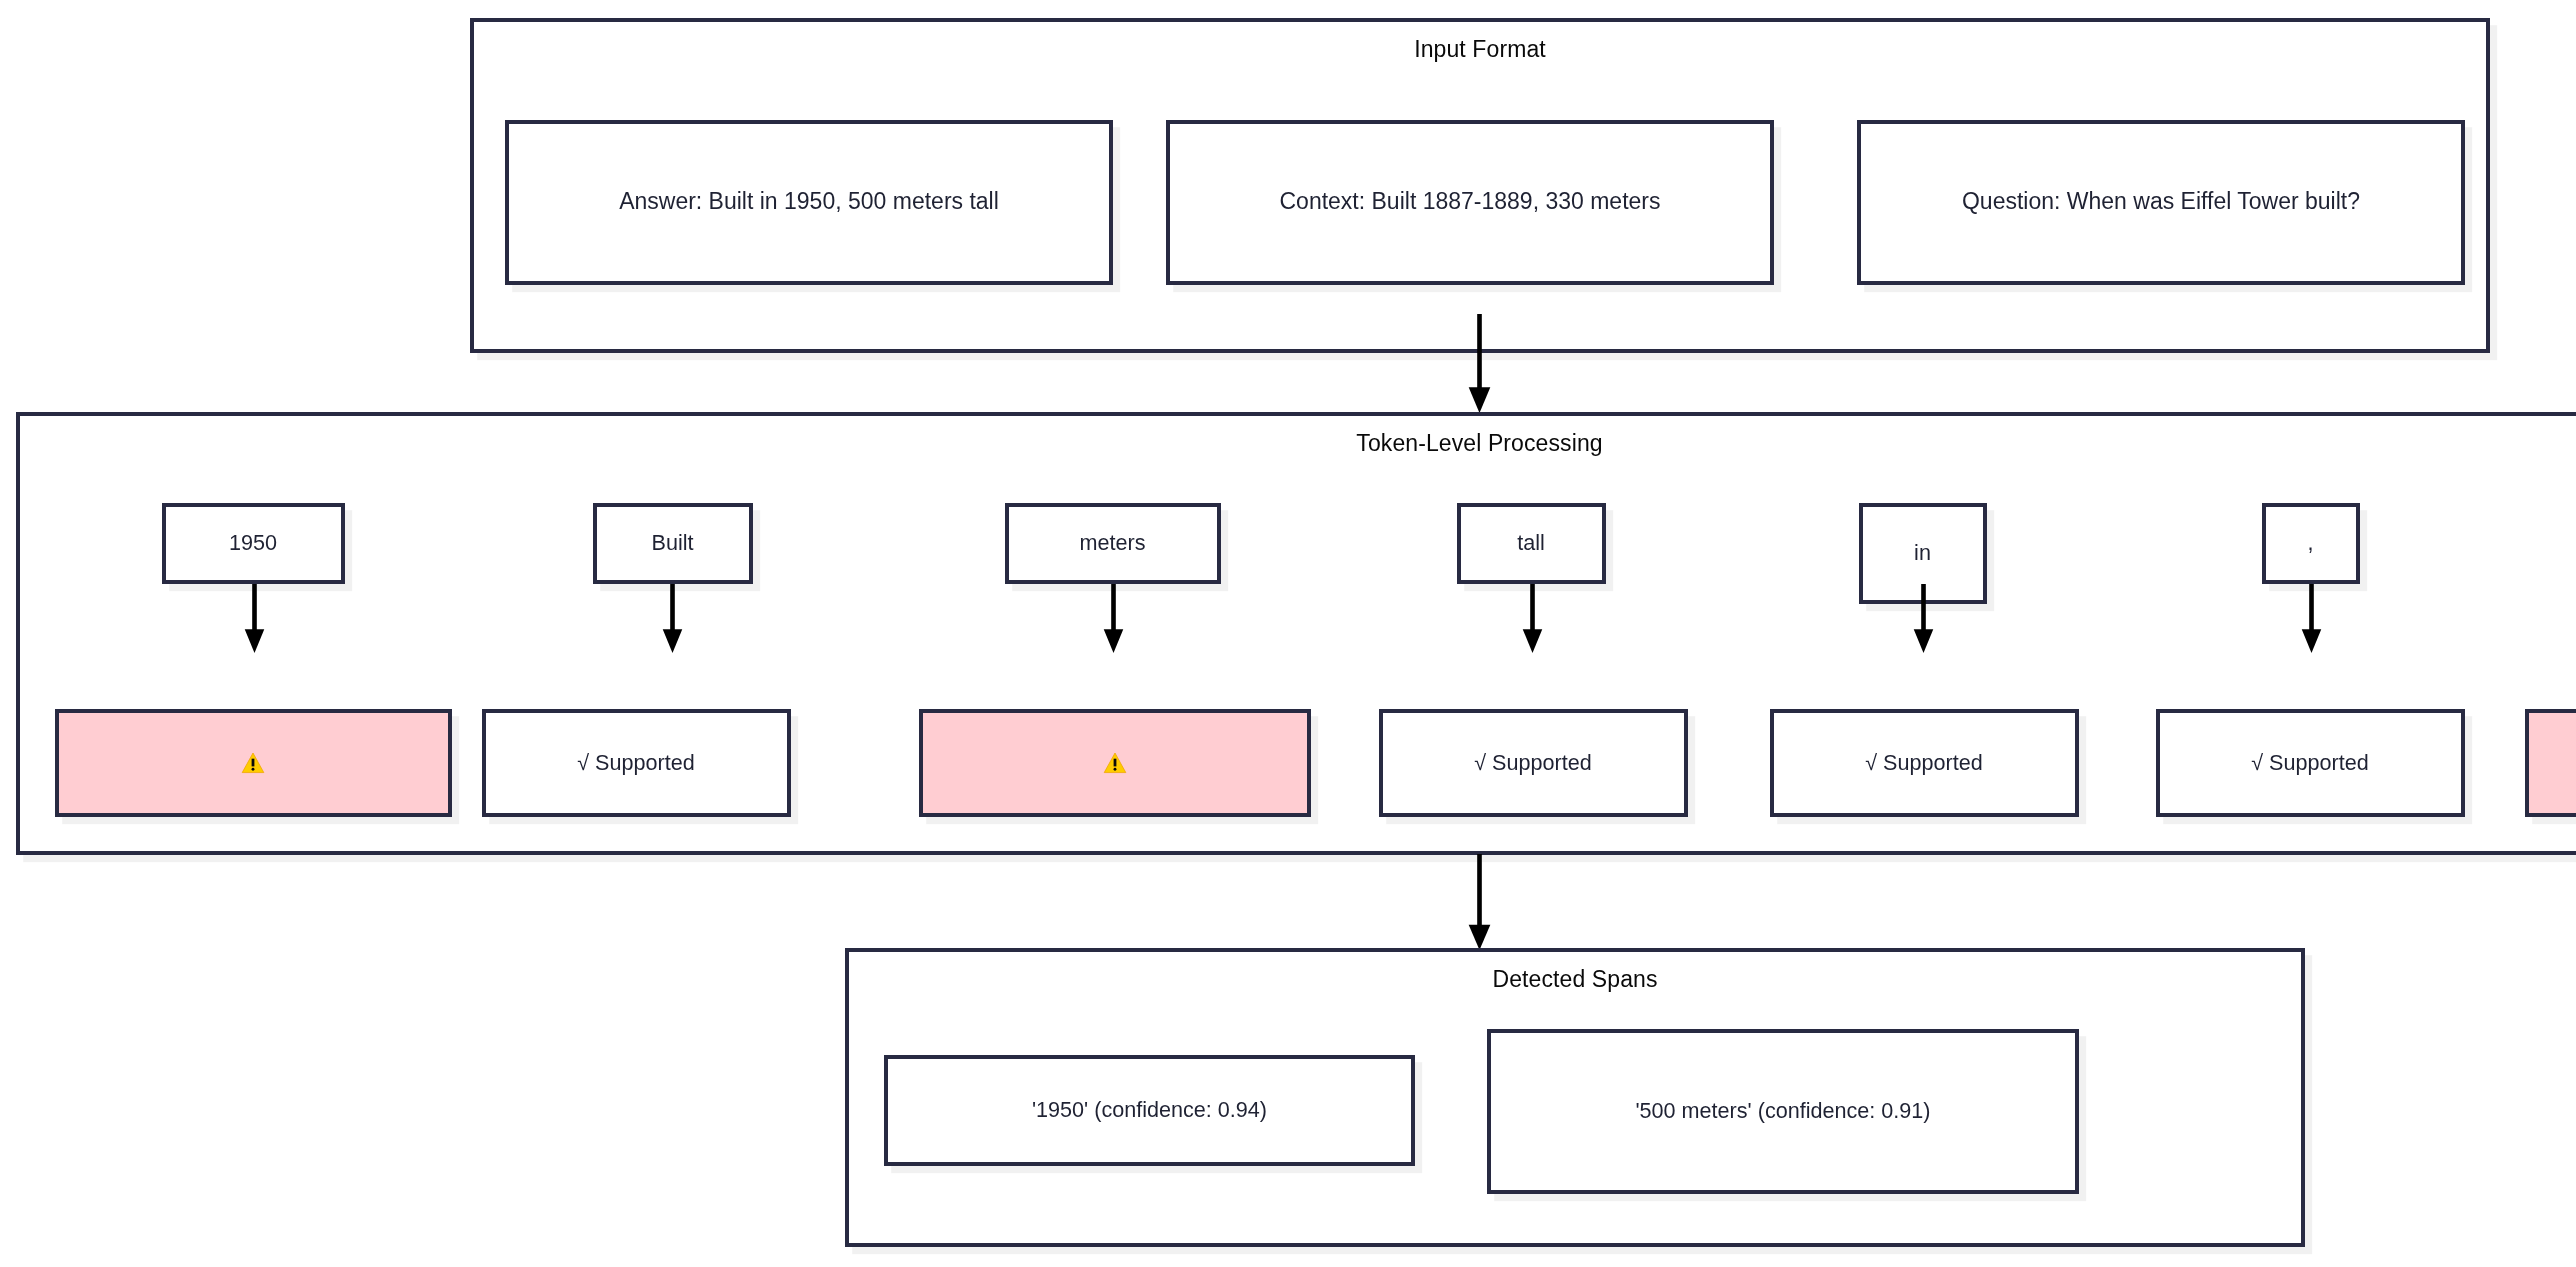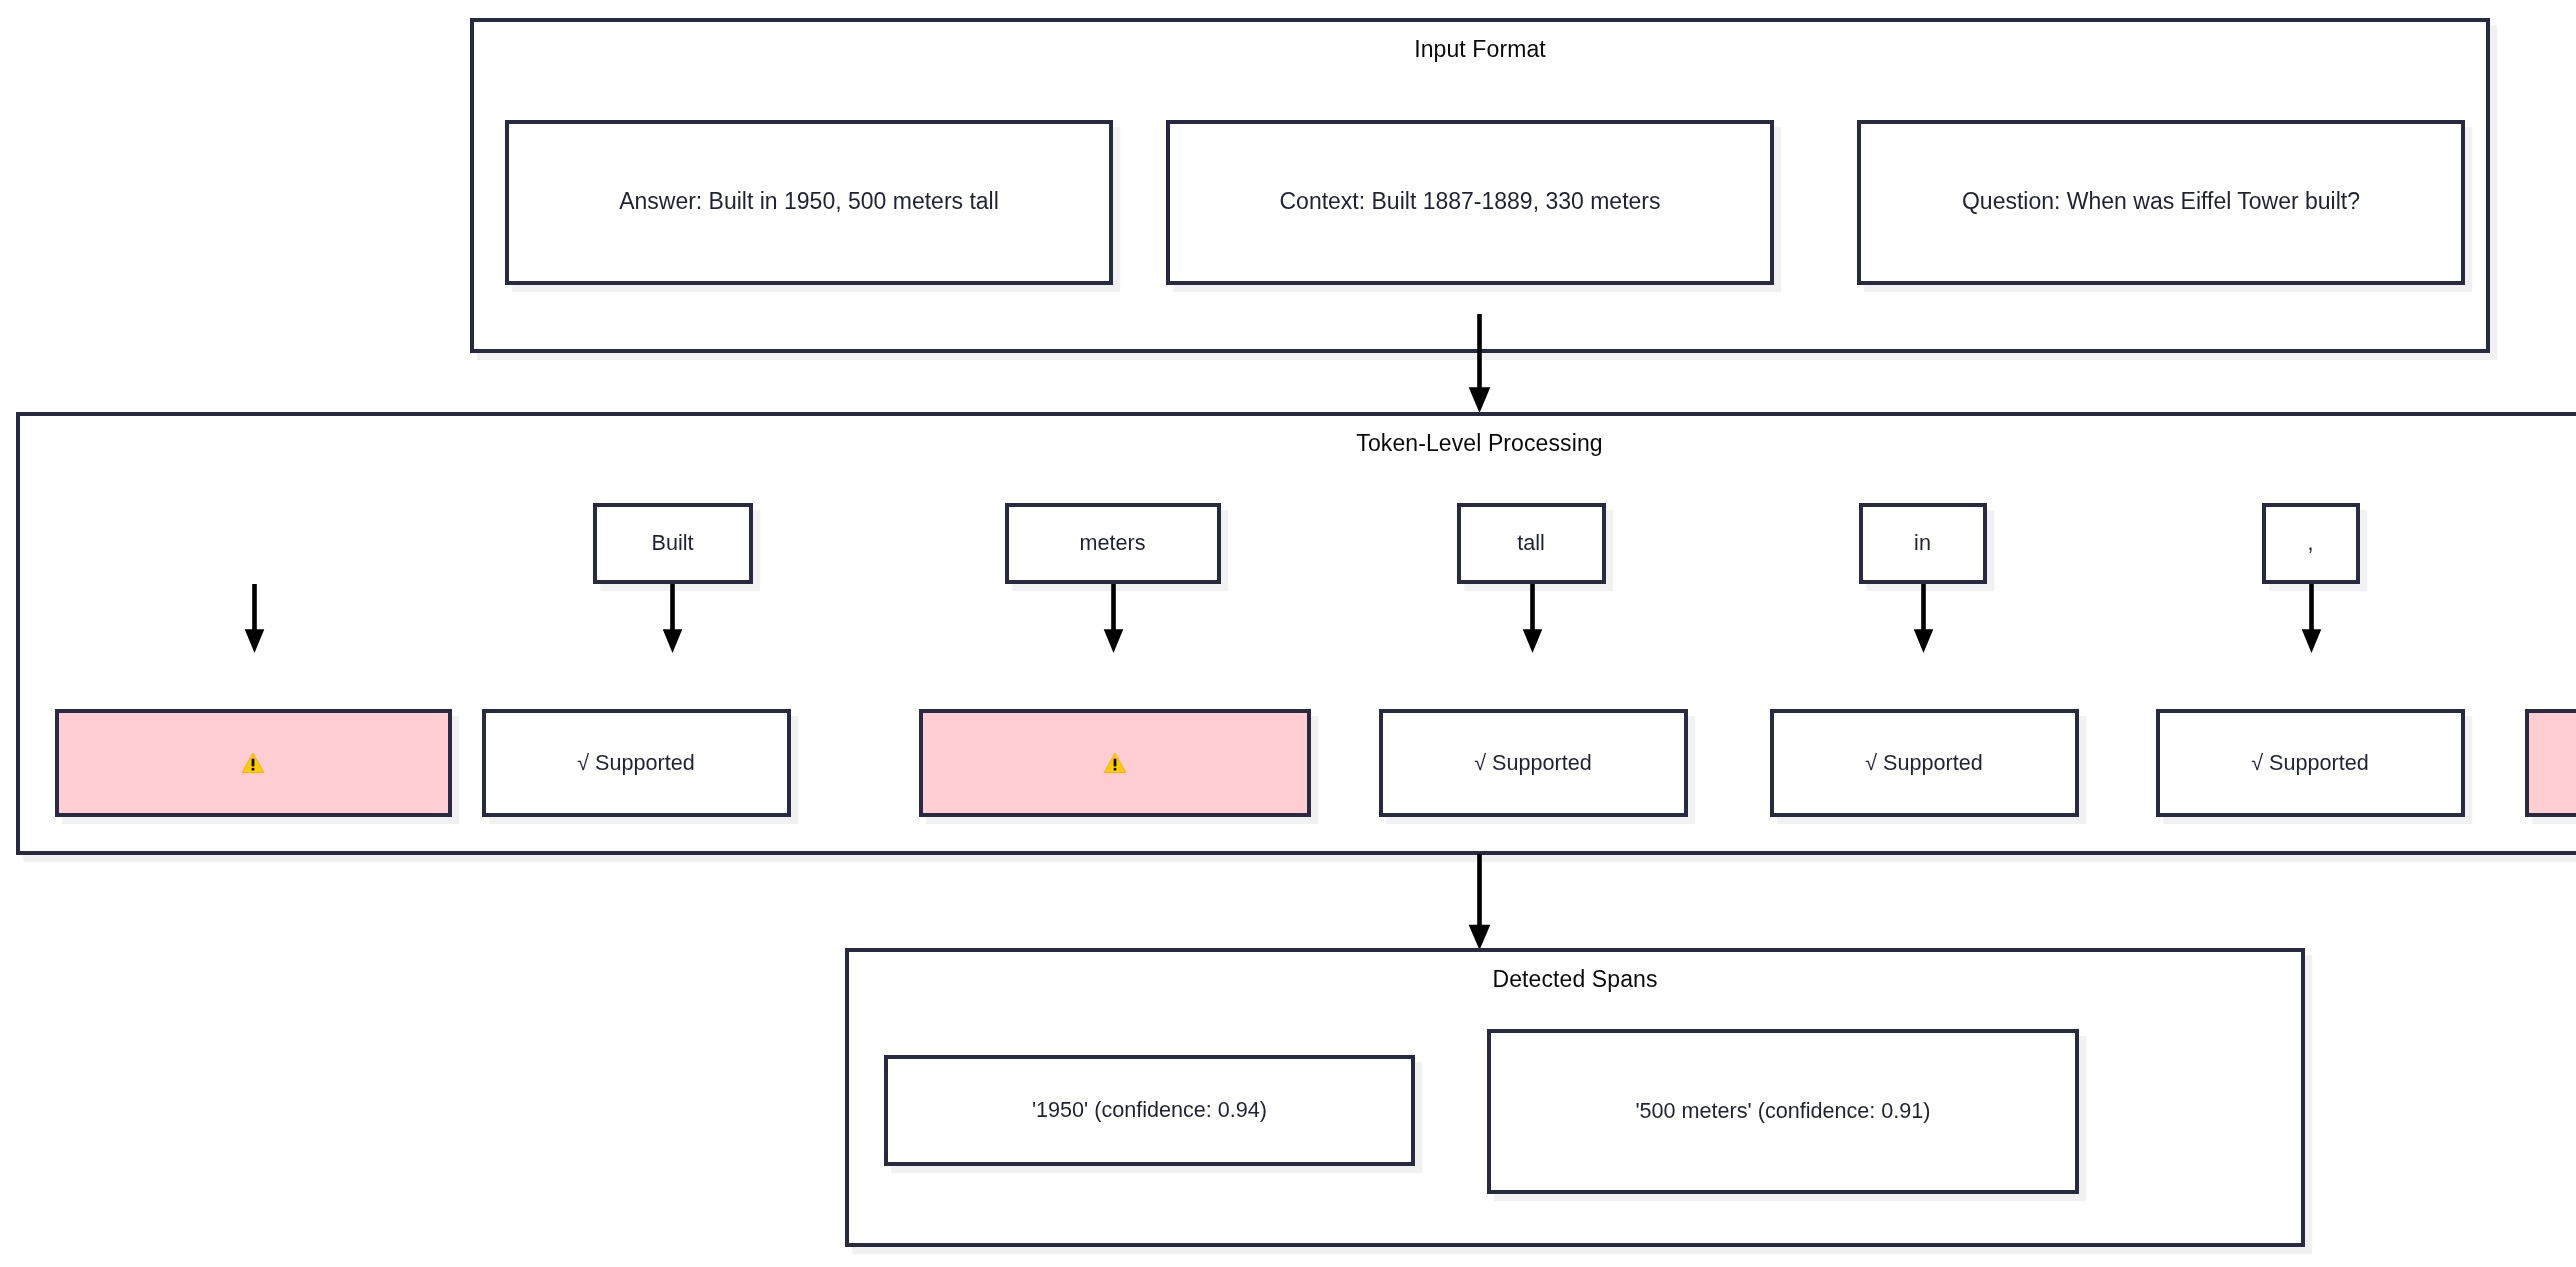--- a/index.html
+++ b/index.html
@@ -118,30 +118,33 @@
 <div class="arrow" style="left:1467px; top:314px; width:25px; height:101px;">
   <svg viewBox="0 0 48 196" width="25" height="101">
     <line x1="24" y1="0" x2="24" y2="150" stroke="#000000" stroke-width="9"></line>
     <polygon points="24,192 3,142 45,142" fill="#000000"></polygon>
   </svg>
 </div>
 
 <div class="subgraph" style="left:15.5px; top:412px; width:2928px; height:443px;">
   <div class="subgraph-title">Token-Level Processing</div>
 
+  <div class="node token-box" style="left:142px; top:87px; width:183px; height:81px;">
+    <span>1950</span>
+  </div>
   <div class="node token-box" style="left:573px; top:87px; width:160px; height:81px;">
     <span>Built</span>
   </div>
   <div class="node token-box" style="left:985px; top:87px; width:216px; height:81px;">
     <span>meters</span>
   </div>
   <div class="node token-box" style="left:1437px; top:87px; width:149px; height:81px;">
     <span>tall</span>
   </div>
-  <div class="node token-box" style="left:1839px; top:87px; width:128px; height:81px;">
+  <div class="node token-box" style="left:1839px; top:87px; width:128px; height:101px;">
     <span>in</span>
   </div>
   <div class="node token-box" style="left:2242px; top:87px; width:98px; height:81px;">
     <span>,</span>
   </div>
 
   <div class="arrow" style="left:222px; top:168px; width:25px; height:71px;">
     <svg viewBox="0 0 48 138" width="25" height="71">
         <line x1="24" y1="0" x2="24" y2="96" stroke="#000000" stroke-width="9"></line>
         <polygon points="24,134 5,88 43,88" fill="#000000"></polygon>

